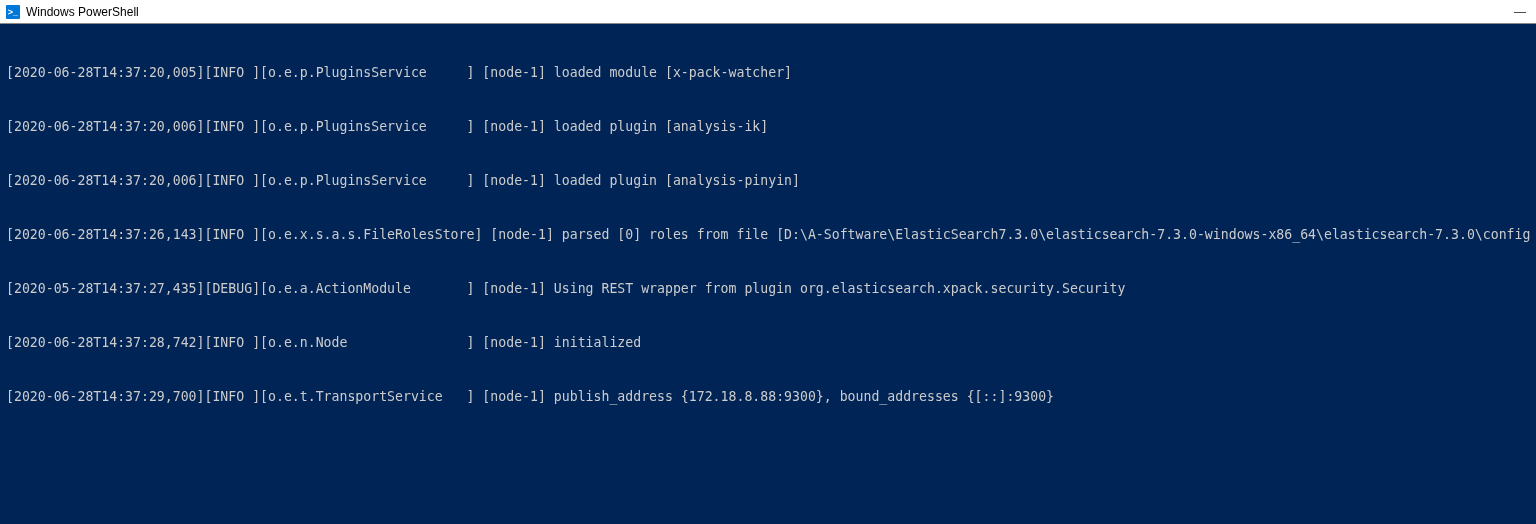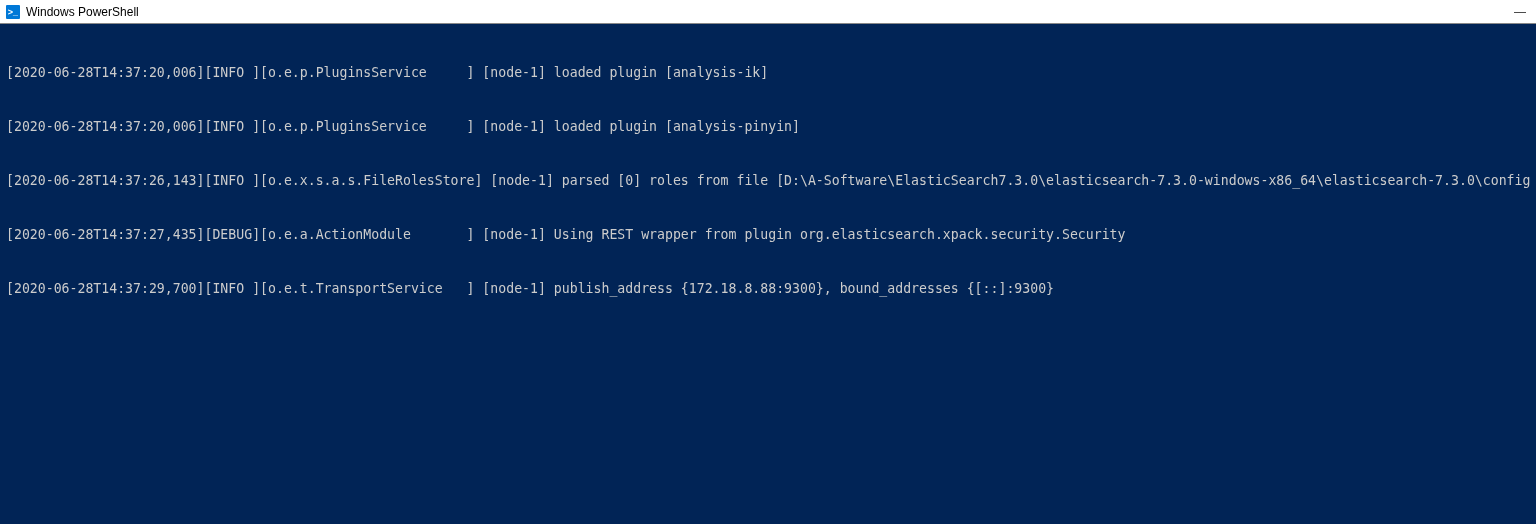--- a/index.html
+++ b/index.html
@@ -72,24 +72,26 @@
   <div class="titlebar-left">
     <span class="ps-icon">&gt;_</span>
     <span>Windows PowerShell</span>
   </div>
   <div class="titlebar-controls">
     <span>—</span>
   </div>
 </div>
 
 <div class="terminal">
+  <div class="logline">[2020-06-28T14:37:20,005][INFO ][o.e.p.PluginsService     ] [node-1] loaded module [x-pack-watcher]</div>
   <div class="logline">[2020-06-28T14:37:20,006][INFO ][o.e.p.PluginsService     ] [node-1] loaded plugin [analysis-ik]</div>
   <div class="logline">[2020-06-28T14:37:20,006][INFO ][o.e.p.PluginsService     ] [node-1] loaded plugin [analysis-pinyin]</div>
   <div class="logline">[2020-06-28T14:37:26,143][INFO ][o.e.x.s.a.s.FileRolesStore] [node-1] parsed [0] roles from file [D:\A-Software\ElasticSearch7.3.0\elasticsearch-7.3.0-windows-x86_64\elasticsearch-7.3.0\config\roles.yml]</div>
-  <div class="logline">[2020-06-28T14:37:27,435][DEBUG][o.e.a.ActionModule       ] [node-1] Using REST wrapper from plugin org.elasticsearch.xpack.security.Security</div>
+  <div class="logline">[2020-05-28T14:37:27,435][DEBUG][o.e.a.ActionModule       ] [node-1] Using REST wrapper from plugin org.elasticsearch.xpack.security.Security</div>
+  <div class="logline">[2020-06-28T14:37:28,742][INFO ][o.e.n.Node               ] [node-1] initialized</div>
   <div class="logline">[2020-06-28T14:37:29,700][INFO ][o.e.t.TransportService   ] [node-1] publish_address {172.18.8.88:9300}, bound_addresses {[::]:9300}</div>
   
   
   
   
   
   
   
   
 </div>

